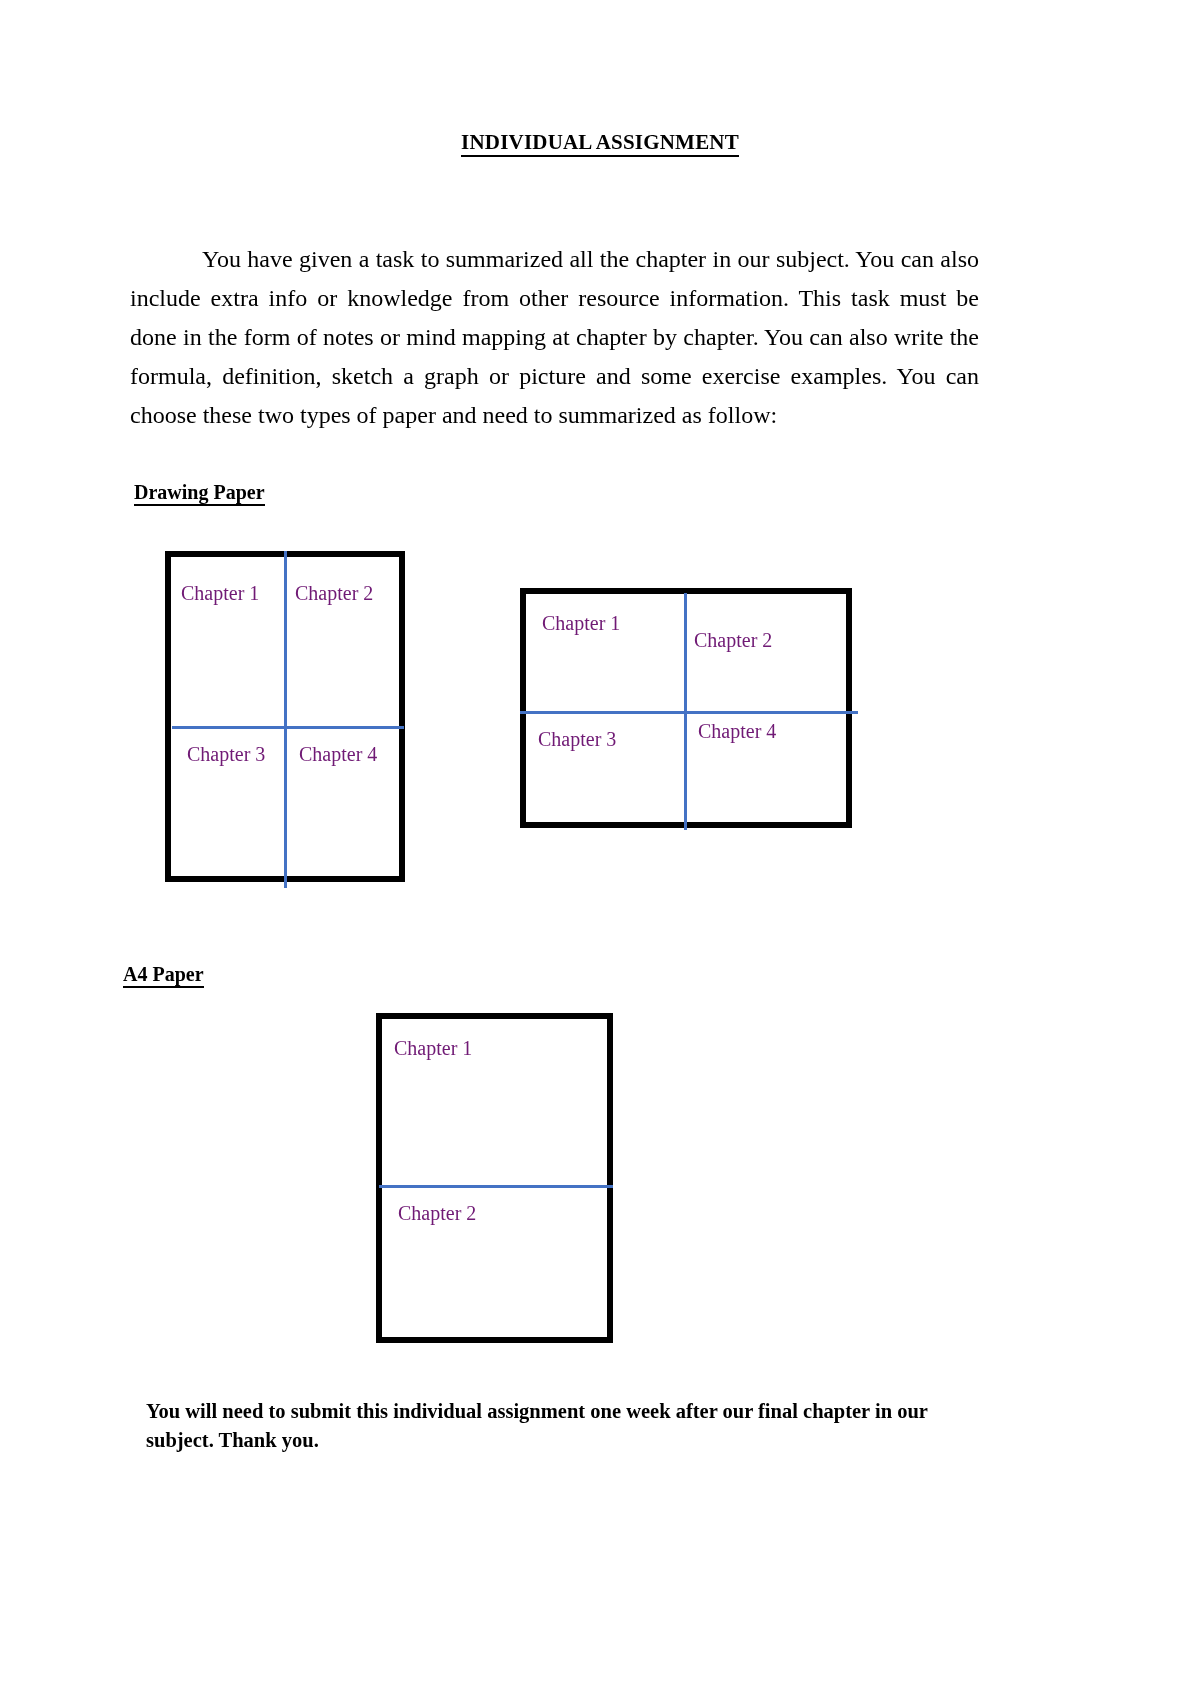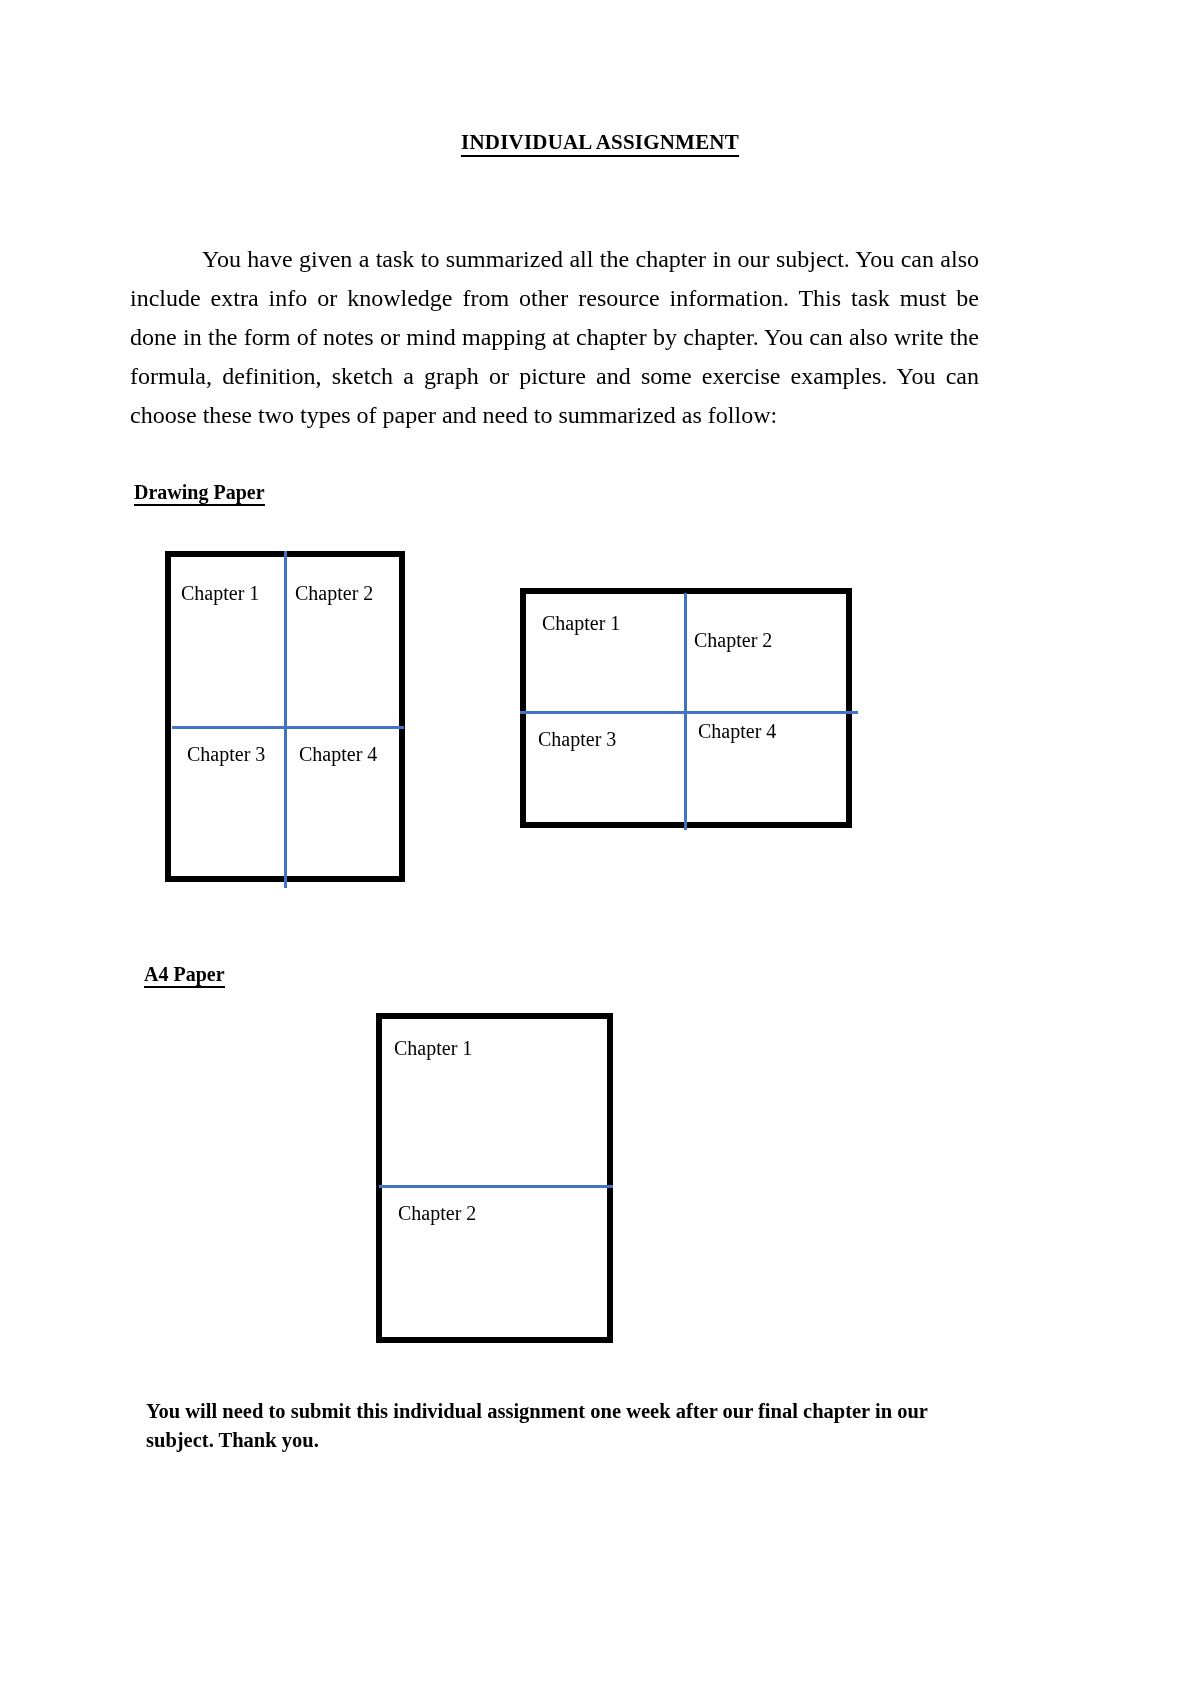--- a/index.html
+++ b/index.html
@@ -54,39 +54,39 @@
     position: absolute;
     font-size: 20px;
     font-weight: bold;
   }
   .section-heading span {
     border-bottom: 2px solid #000;
     padding-bottom: 1px;
     margin-top: 28px;
   }
   .heading-drawing { left: 134px; top: 481px; }
-  .heading-a4      { left: 144px; top: 963px; }
+  .heading-a4      { left: 123px; top: 963px; }
 
   
   .paper-box {
     position: absolute;
     background: #ffffff;
     border: 6px solid #000000;
     box-sizing: border-box;
   }
   .divider-v, .divider-h {
     position: absolute;
     background: #4472C4;
   }
   .cell-label {
     position: absolute;
     font-size: 20px;
     line-height: 22px;
     white-space: nowrap;
-    color: #000000;
+    color: #701a75;
   }
 
   
   #paper-drawing-portrait {
     left: 165px;
     top: 551px;
     width: 240px;
     height: 331px;
   }
   #paper-drawing-portrait .divider-v {

